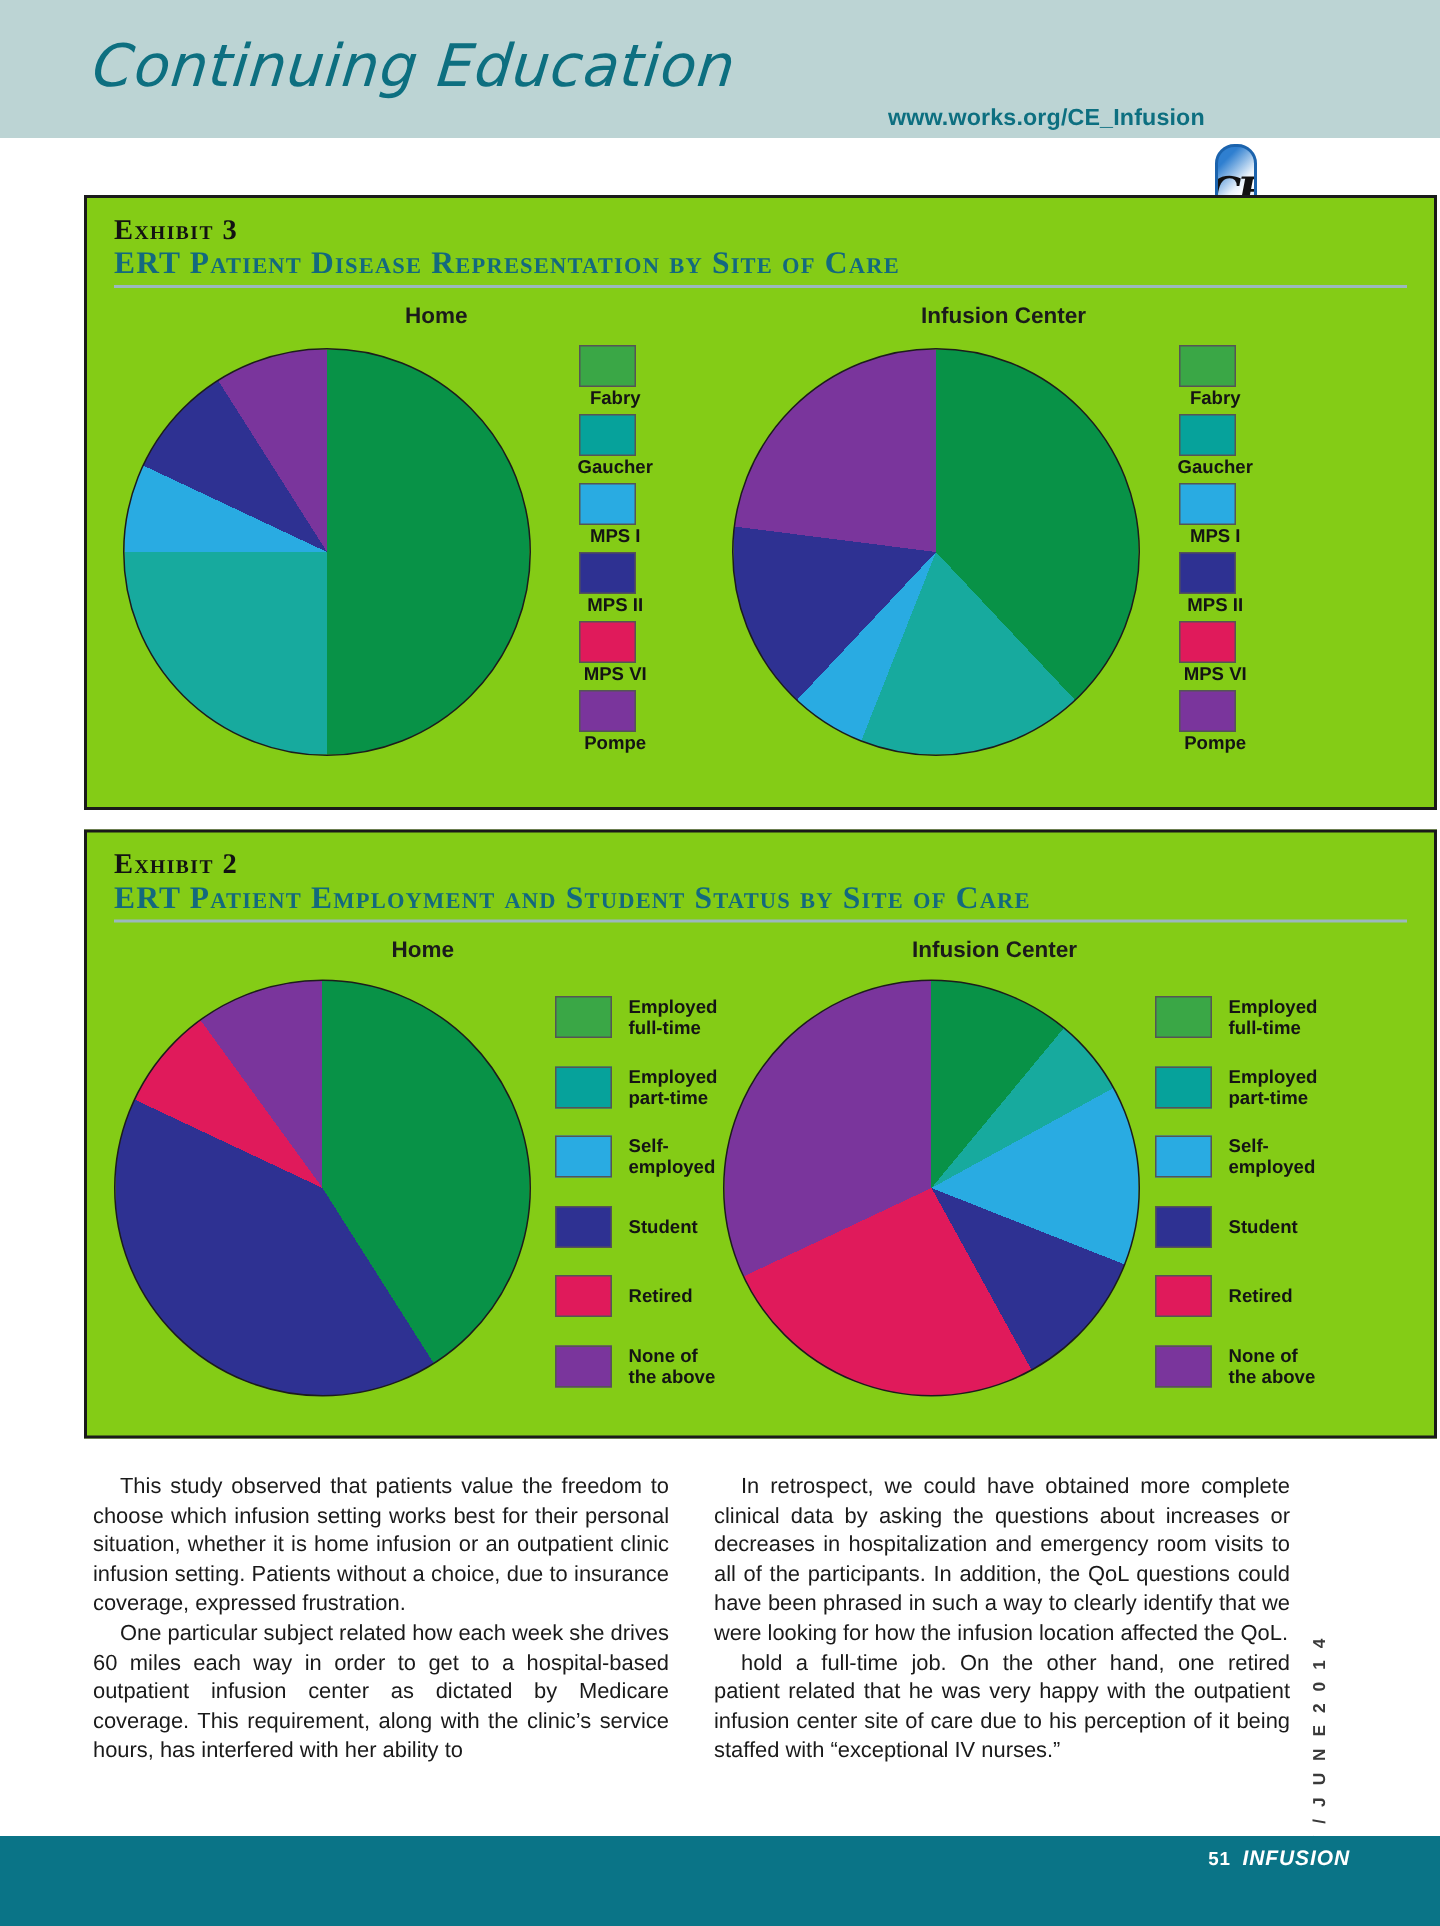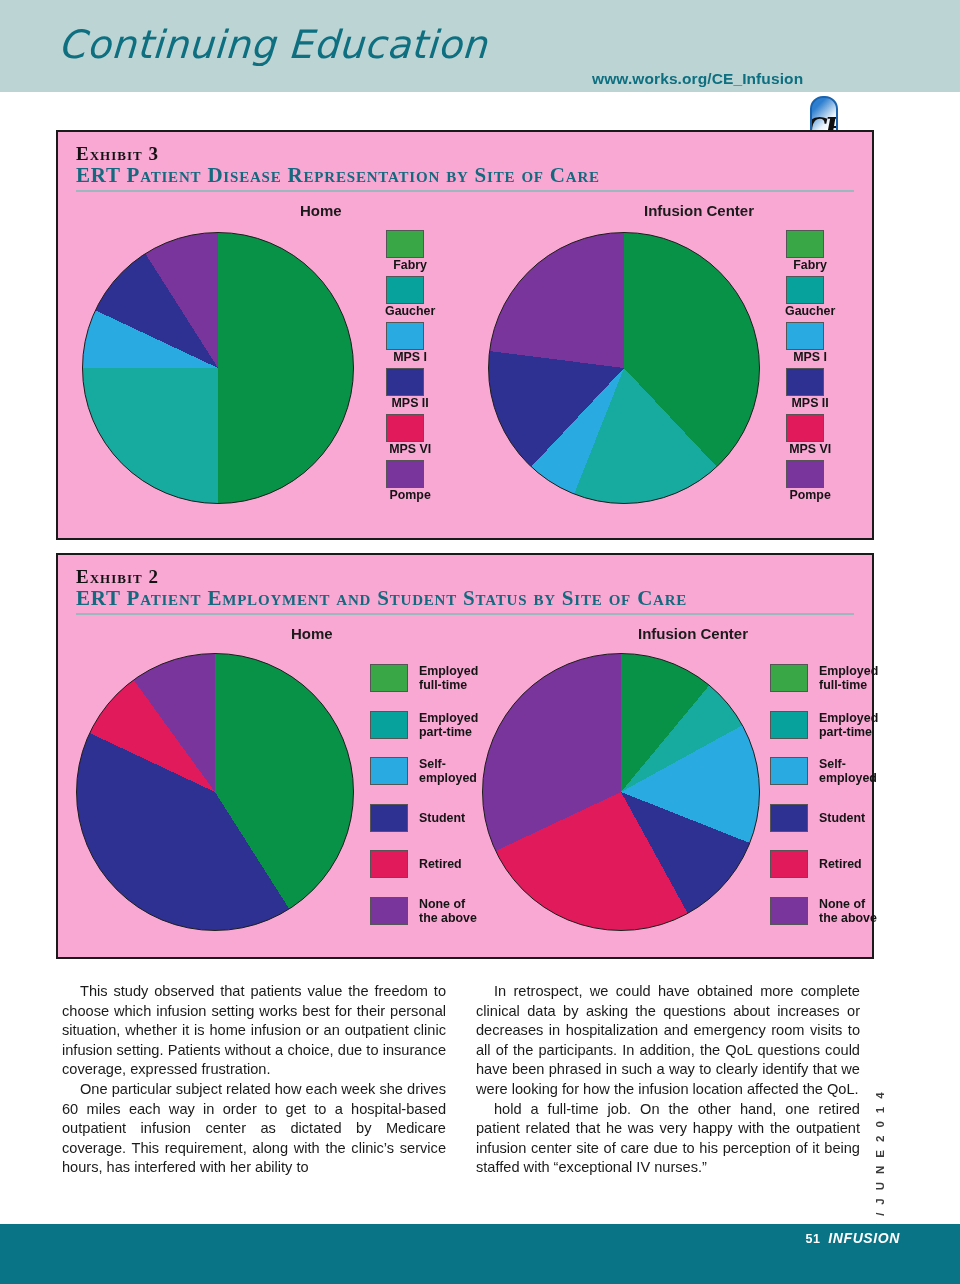--- a/index.html
+++ b/index.html
@@ -63,22 +63,22 @@
   .header-rule {
     position: absolute;
     left: 0; top: 92px; width: 960px; height: 3px;
     background: #ffffff;
   }
 
   
   .exhibit {
     position: absolute;
     left: 56px;
-    width: 818px;
-    background: #f9a8d4;
+    width: 902px;
+    background: #84cc16;
     border: 2px solid #1a1a1a;
   }
   #exhibit3 { top: 130px; height: 410px; }
   #exhibit4 { top: 553px; height: 406px; }
 
   .ex-head { padding: 12px 18px 0 18px; }
   .ex-num {
     font-family: "Liberation Serif", serif;
     font-size: 19px;
     font-weight: bold;
@@ -97,21 +97,21 @@
     line-height: 1.1;
     white-space: nowrap;
   }
   .ex-underline {
     margin-top: 3px;
     height: 2px;
     background: #9cb8bf;
     width: 100%;
   }
 
-  .panel-labels { position: relative; height: 34px; margin-left: 30px; }
+  .panel-labels { position: relative; height: 34px; }
   .site-label {
     position: absolute;
     top: 10px;
     font-size: 15px;
     font-weight: bold;
     color: #1b1b1b;
   }
   #e3-label-home  { left: 212px; }
   #e3-label-inf   { left: 556px; }
   #e4-label-home  { left: 203px; }

